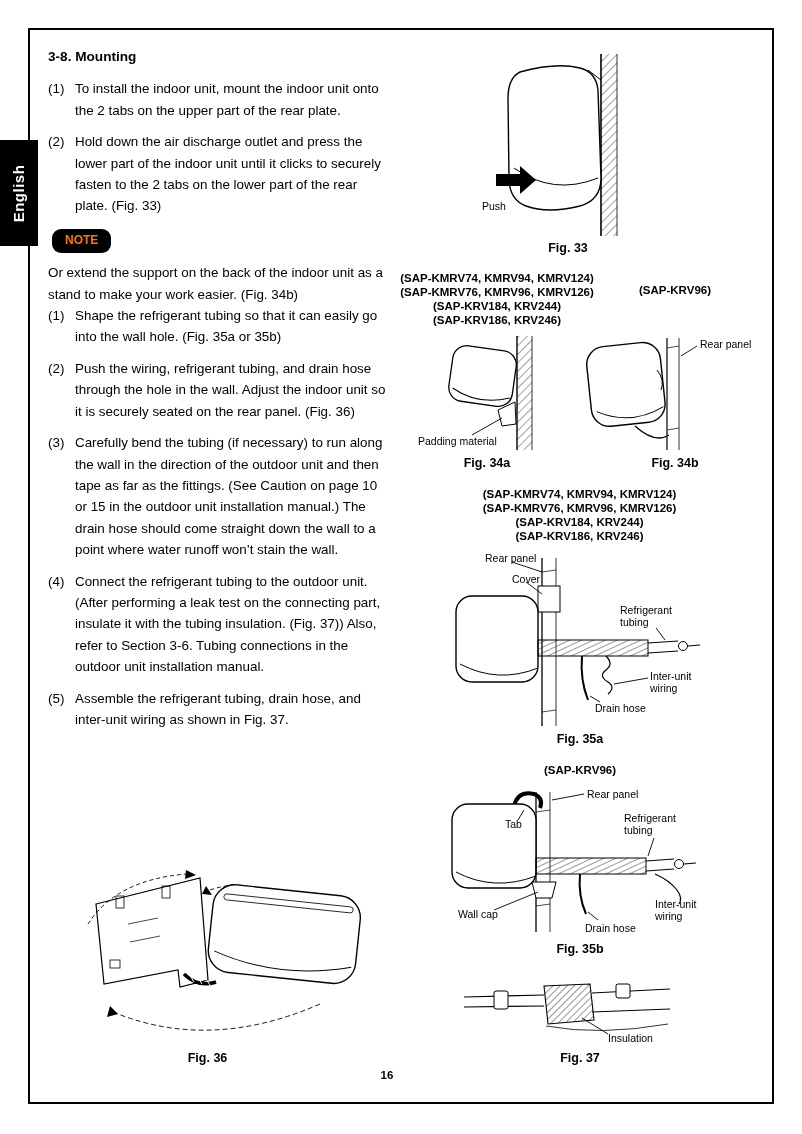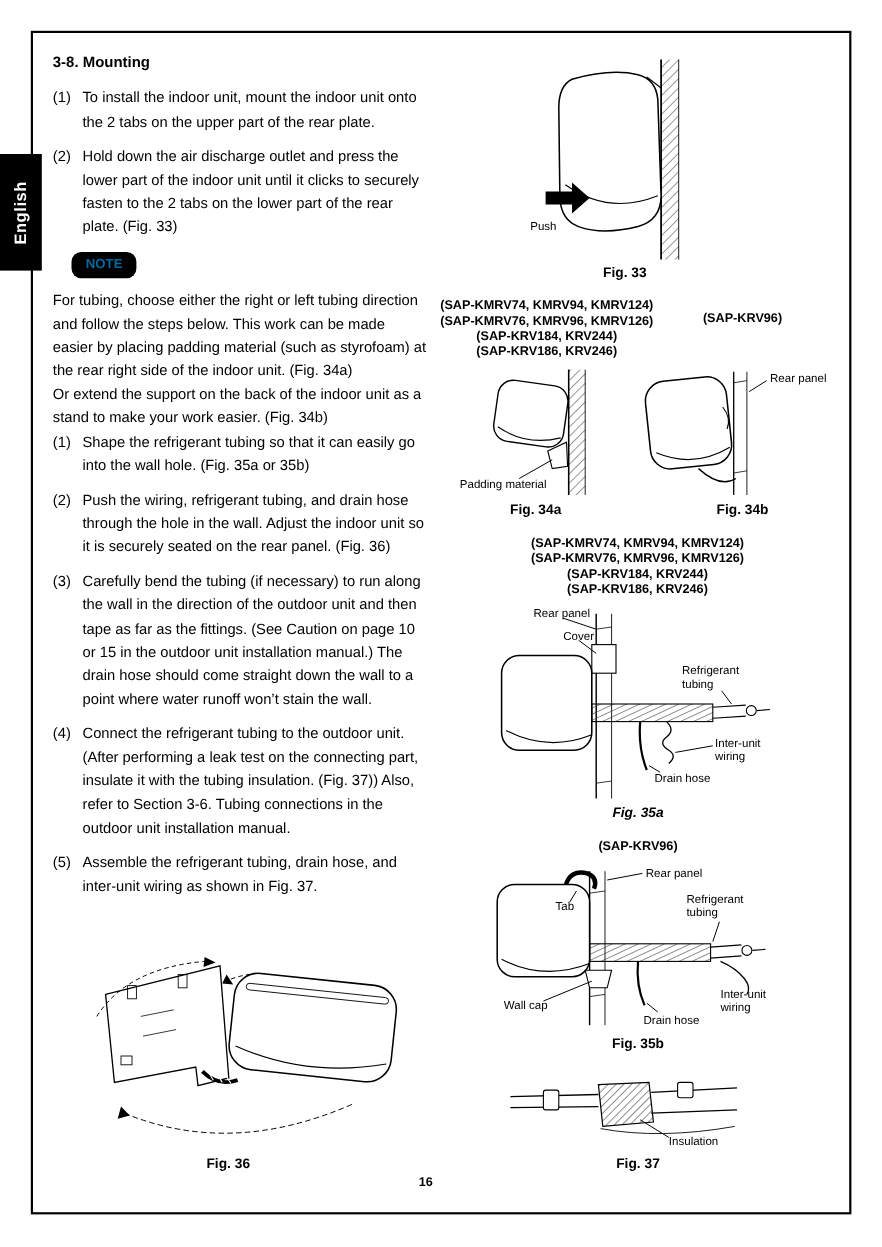--- a/index.html
+++ b/index.html
@@ -6,21 +6,21 @@
   html,body { width:802px; height:1134px; }
   body { position:relative; background:#fff; font-family:"Liberation Sans", sans-serif; color:#000; overflow:hidden; }
   .border-frame { position:absolute; left:28px; top:28px; width:746px; height:1076px; border:2px solid #000; }
   .lang-tab { position:absolute; left:0; top:140px; width:38px; height:106px; background:#000; display:flex; align-items:center; justify-content:center; }
   .lang-tab span { color:#fff; font-weight:bold; font-size:15px; transform:rotate(-90deg); white-space:nowrap; letter-spacing:.5px; }
   .text-col { position:absolute; left:48px; top:46px; width:341px; font-size:13.4px; line-height:21.4px; }
   .sec-title { font-weight:bold; font-size:13.6px; margin-bottom:11px; }
   .step { display:flex; margin-bottom:10px; }
   .step-num { flex:none; width:27px; }
   .step-text { flex:1; }
-  .note-badge { display:inline-block; background:#000; color:#0369a1; font-weight:bold; font-size:12px; border-radius:9px; padding:1px 13px 2px; margin:2px 17px 9px; }
+  .note-badge { display:inline-block; background:#000; color:#f97316; font-weight:bold; font-size:12px; border-radius:9px; padding:1px 13px 2px; margin:2px 4px 9px; }
   .note-par { margin:0; }
   .sub-title { font-weight:bold; font-size:13.6px; margin:13px 0 11px; }
   .fig { position:absolute; }
   .fig svg { position:absolute; left:0; top:0; }
   .fig-label { position:absolute; font-size:10.5px; line-height:12px; white-space:nowrap; }
   .fig-label.wrap { white-space:normal; width:64px; }
   .fig-caption { position:absolute; font-weight:bold; font-size:12.5px; text-align:center; }
   .models { position:absolute; font-weight:bold; font-size:11.5px; line-height:14px; text-align:center; }
   .page-num { position:absolute; left:347px; top:1069px; width:80px; text-align:center; font-weight:bold; font-size:11.5px; }
 </style>
@@ -39,21 +39,20 @@
   <div class="step">
     <span class="step-num">(1)</span>
     <span class="step-text">To install the indoor unit, mount the indoor unit onto the 2 tabs on the upper part of the rear plate.</span>
   </div>
   <div class="step">
     <span class="step-num">(2)</span>
     <span class="step-text">Hold down the air discharge outlet and press the lower part of the indoor unit until it clicks to securely fasten to the 2 tabs on the lower part of the rear plate. (Fig. 33)</span>
   </div>
 
   <div class="note-badge">NOTE</div>
-  <p class="note-par">For tubing, choose either the right or left tubing direction and follow the steps below. This work can be made easier by placing padding material (such as styrofoam) at the rear right side of the indoor unit. (Fig. 34a)</p>
   <p class="note-par">Or extend the support on the back of the indoor unit as a stand to make your work easier. (Fig. 34b)</p>
 
 
   <div class="step">
     <span class="step-num">(1)</span>
     <span class="step-text">Shape the refrigerant tubing so that it can easily go into the wall hole. (Fig. 35a or 35b)</span>
   </div>
   <div class="step">
     <span class="step-num">(2)</span>
     <span class="step-text">Push the wiring, refrigerant tubing, and drain hose through the hole in the wall. Adjust the indoor unit so it is securely seated on the rear panel. (Fig. 36)</span>
@@ -171,21 +170,21 @@
     <line x1="198" y1="126" x2="164" y2="132" stroke="#000" stroke-width="0.9"></line>
     <path d="M132,104 Q130,128 138,148" fill="none" stroke="#000" stroke-width="2"></path>
     <line x1="150" y1="150" x2="140" y2="144" stroke="#000" stroke-width="0.9"></line>
   </svg>
   <span class="fig-label" style="left:35px; top:0px;">Rear panel</span>
   <span class="fig-label" style="left:50px; top:21px;margin-left:12px;">Cover</span>
   <span class="fig-label wrap" style="left:170px; top:52px;">Refrigerant tubing</span>
   <span class="fig-label wrap" style="left:200px; top:118px;">Inter-unit wiring</span>
   <span class="fig-label" style="left:145px; top:150px;">Drain hose</span>
 </div>
-<div class="fig-caption" style="left:450px; top:732px; width:260px;font-style:italic;">Fig. 35a</div>
+<div class="fig-caption" style="left:450px; top:732px; width:260px;">Fig. 35a</div>
 
 <div class="models" style="left:450px; top:763px; width:260px;">(SAP-KRV96)</div>
 
 <div class="fig" style="left:450px; top:786px; width:320px; height:152px;">
   <svg width="320" height="152" viewBox="0 0 320 152">
     <defs>
       <pattern id="c35b" patternUnits="userSpaceOnUse" width="5" height="16" patternTransform="rotate(65)">
         <line x1="0" y1="0" x2="0" y2="16" stroke="#333" stroke-width="1"></line>
       </pattern>
     </defs>

